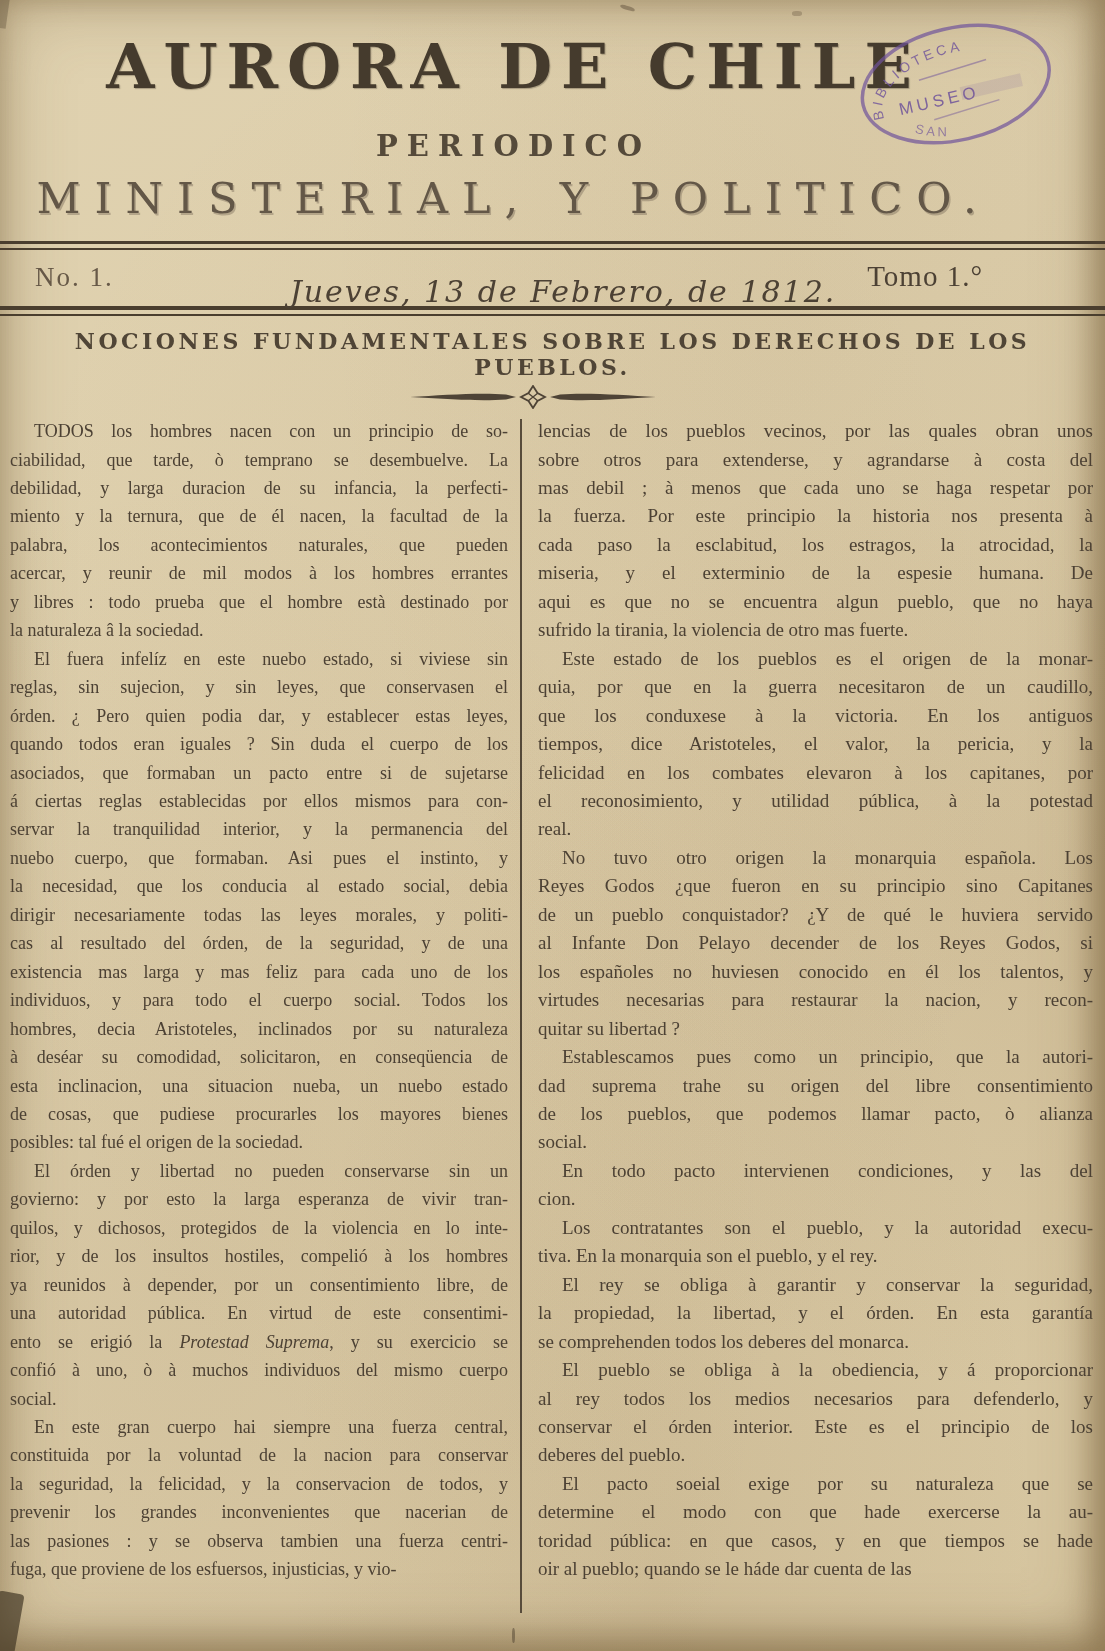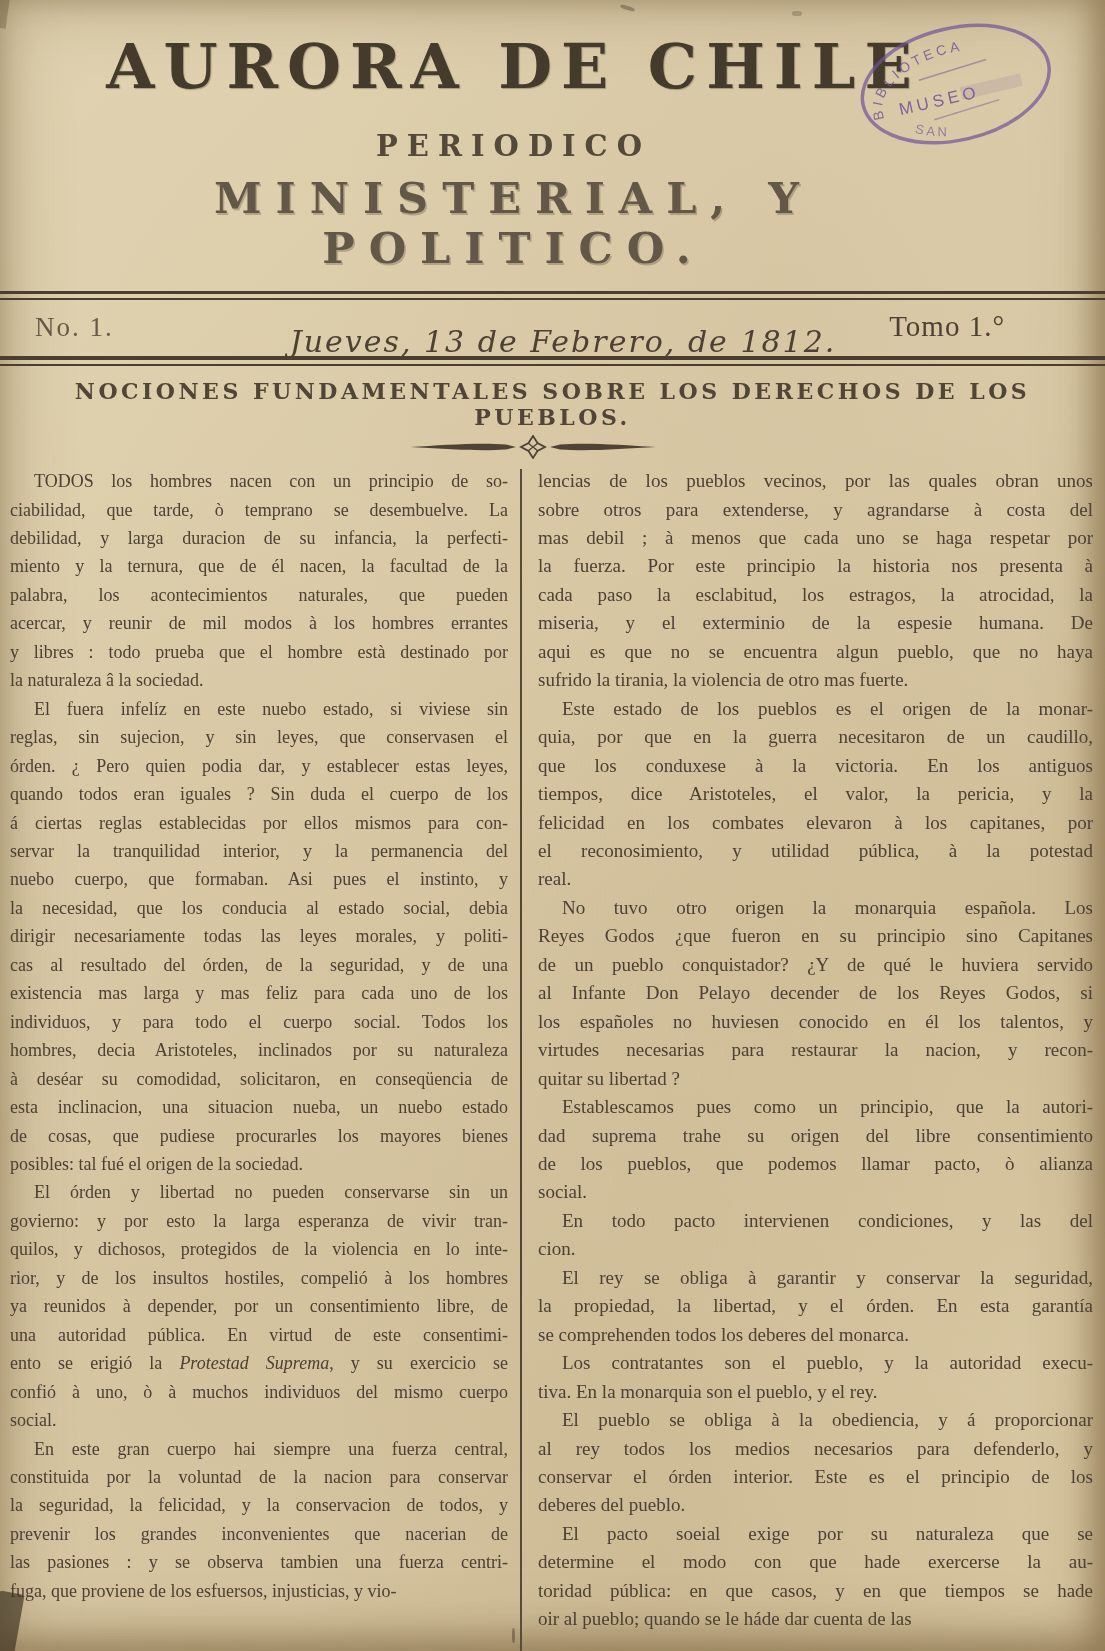--- a/index.html
+++ b/index.html
@@ -21,33 +21,33 @@
   .masthead { position:relative; text-align:center; padding:34px 88px 0 10px; }
   .mast-title {
     font-family:"DejaVu Serif",serif; font-weight:bold; font-size:62px; line-height:1.05;
     letter-spacing:9px; color:#453b2d; text-shadow:1px 1px 1px rgba(69,59,45,0.35);
   }
   .mast-sub1 {
     font-family:"DejaVu Serif",serif; font-weight:bold; font-size:29px; margin-top:30px;
     letter-spacing:9px; color:#554a3a;
   }
   .mast-sub2 {
-    font-family:"DejaVu Serif",serif; font-weight:bold; font-size:43px; margin-top:10px;
+    font-family:"DejaVu Serif",serif; font-weight:normal; font-size:43px; margin-top:10px;
     letter-spacing:14px; color:#635747; text-shadow:1.5px 1.5px 0 rgba(99,87,71,0.35), -0.5px -0.5px 0 rgba(224,210,176,0.6);
   }
   
   .stamp { position:absolute; top:22px; right:46px; transform:rotate(-13deg); }
   
   .rule-a { margin-top:18px; height:4px; border-top:3px solid #4a3e2e; border-bottom:2px solid #4a3e2e; }
   .rule-b { height:4px; border-top:4px solid #4a3e2e; border-bottom:2px solid #4a3e2e; }
   
   .dateline { position:relative; height:56px;margin-left:21px; }
   .issue-no { position:absolute; left:14px; top:12px; font-size:27px; letter-spacing:2px; color:#57493a; opacity:0.88; }
   .date-center { text-align:center; padding-top:24px; font-style:italic; font-size:30px; letter-spacing:2px; color:#4c4134; font-family:"DejaVu Serif",serif; }
-  .volume { position:absolute; right:100px; top:10px; font-size:29px; letter-spacing:1px; color:#4c4134; }
+  .volume { position:absolute; right:122px; top:10px; font-size:29px; letter-spacing:1px; color:#4c4134; }
   
   .article-heading {
     text-align:center; margin-top:12px; font-family:"DejaVu Serif",serif; font-weight:bold;
     font-size:22px; letter-spacing:3.5px; color:#504536;
   }
   .ornament { display:block; margin:5px auto 0 auto; position:relative; left:-20px; }
   
   .columns { display:flex; padding:8px 8px 0 10px; height:1210px; }
   .col { line-height:28.45px; }
   .col-left { width:498px; font-size:18px; }
@@ -119,20 +119,21 @@
           <div class="line jl">palabra, los acontecimientos naturales, que pueden</div>
           <div class="line jl">acercar, y reunir de mil modos à los hombres errantes</div>
           <div class="line jl">y libres : todo prueba que el hombre està destinado por</div>
           <div class="line">la naturaleza â la sociedad.</div>
         </div>
         <div class="para">
           <div class="line jl first">El fuera infelíz en este nuebo estado, si viviese sin</div>
           <div class="line jl">reglas, sin sujecion, y sin leyes, que conservasen el</div>
           <div class="line jl">órden.  ¿ Pero quien podia dar, y establecer estas leyes,</div>
           <div class="line jl">quando todos eran iguales ?  Sin duda el cuerpo de los</div>
+          <div class="line jl">asociados, que formaban un pacto entre si de sujetarse</div>
           <div class="line jl">á ciertas reglas establecidas por ellos mismos para con-</div>
           <div class="line jl">servar la tranquilidad interior, y la permanencia del</div>
           <div class="line jl">nuebo cuerpo, que formaban.  Asi pues el instinto, y</div>
           <div class="line jl">la necesidad, que los conducia al estado social, debia</div>
           <div class="line jl">dirigir necesariamente todas las leyes morales, y politi-</div>
           <div class="line jl">cas al resultado del órden, de la seguridad, y de una</div>
           <div class="line jl">existencia mas larga y mas feliz para cada uno de los</div>
           <div class="line jl">individuos, y para todo el cuerpo social.  Todos los</div>
           <div class="line jl">hombres, decia Aristoteles, inclinados por su naturaleza</div>
           <div class="line jl">à deséar su comodidad, solicitaron, en conseqüencia de</div>
@@ -194,27 +195,27 @@
           <div class="line jl first">Establescamos pues como un principio, que la autori-</div>
           <div class="line jl">dad suprema trahe su origen del libre consentimiento</div>
           <div class="line jl">de los pueblos, que podemos llamar pacto, ò alianza</div>
           <div class="line">social.</div>
         </div>
         <div class="para">
           <div class="line jl first">En todo pacto intervienen condiciones, y las del</div>
           <div class="line">cion.</div>
         </div>
         <div class="para">
+          <div class="line jl first">Los contratantes son el pueblo, y la autoridad execu-</div>
+          <div class="line">tiva.  En la monarquia son el pueblo, y el rey.</div>
+        </div>
+        <div class="para">
           <div class="line jl first">El rey se obliga à garantir y conservar la seguridad,</div>
           <div class="line jl">la propiedad, la libertad, y el órden.  En esta garantía</div>
           <div class="line">se comprehenden todos los deberes del monarca.</div>
-        </div>
-        <div class="para">
-          <div class="line jl first">Los contratantes son el pueblo, y la autoridad execu-</div>
-          <div class="line">tiva.  En la monarquia son el pueblo, y el rey.</div>
         </div>
         <div class="para">
           <div class="line jl first">El pueblo se obliga à la obediencia, y á proporcionar</div>
           <div class="line jl">al rey todos los medios necesarios para defenderlo, y</div>
           <div class="line jl">conservar el órden interior.  Este es el principio de los</div>
           <div class="line">deberes del pueblo.</div>
         </div>
         <div class="para">
           <div class="line jl first">El pacto soeial exige por su naturaleza que se</div>
           <div class="line jl">determine el modo con que hade exercerse la au-</div>

